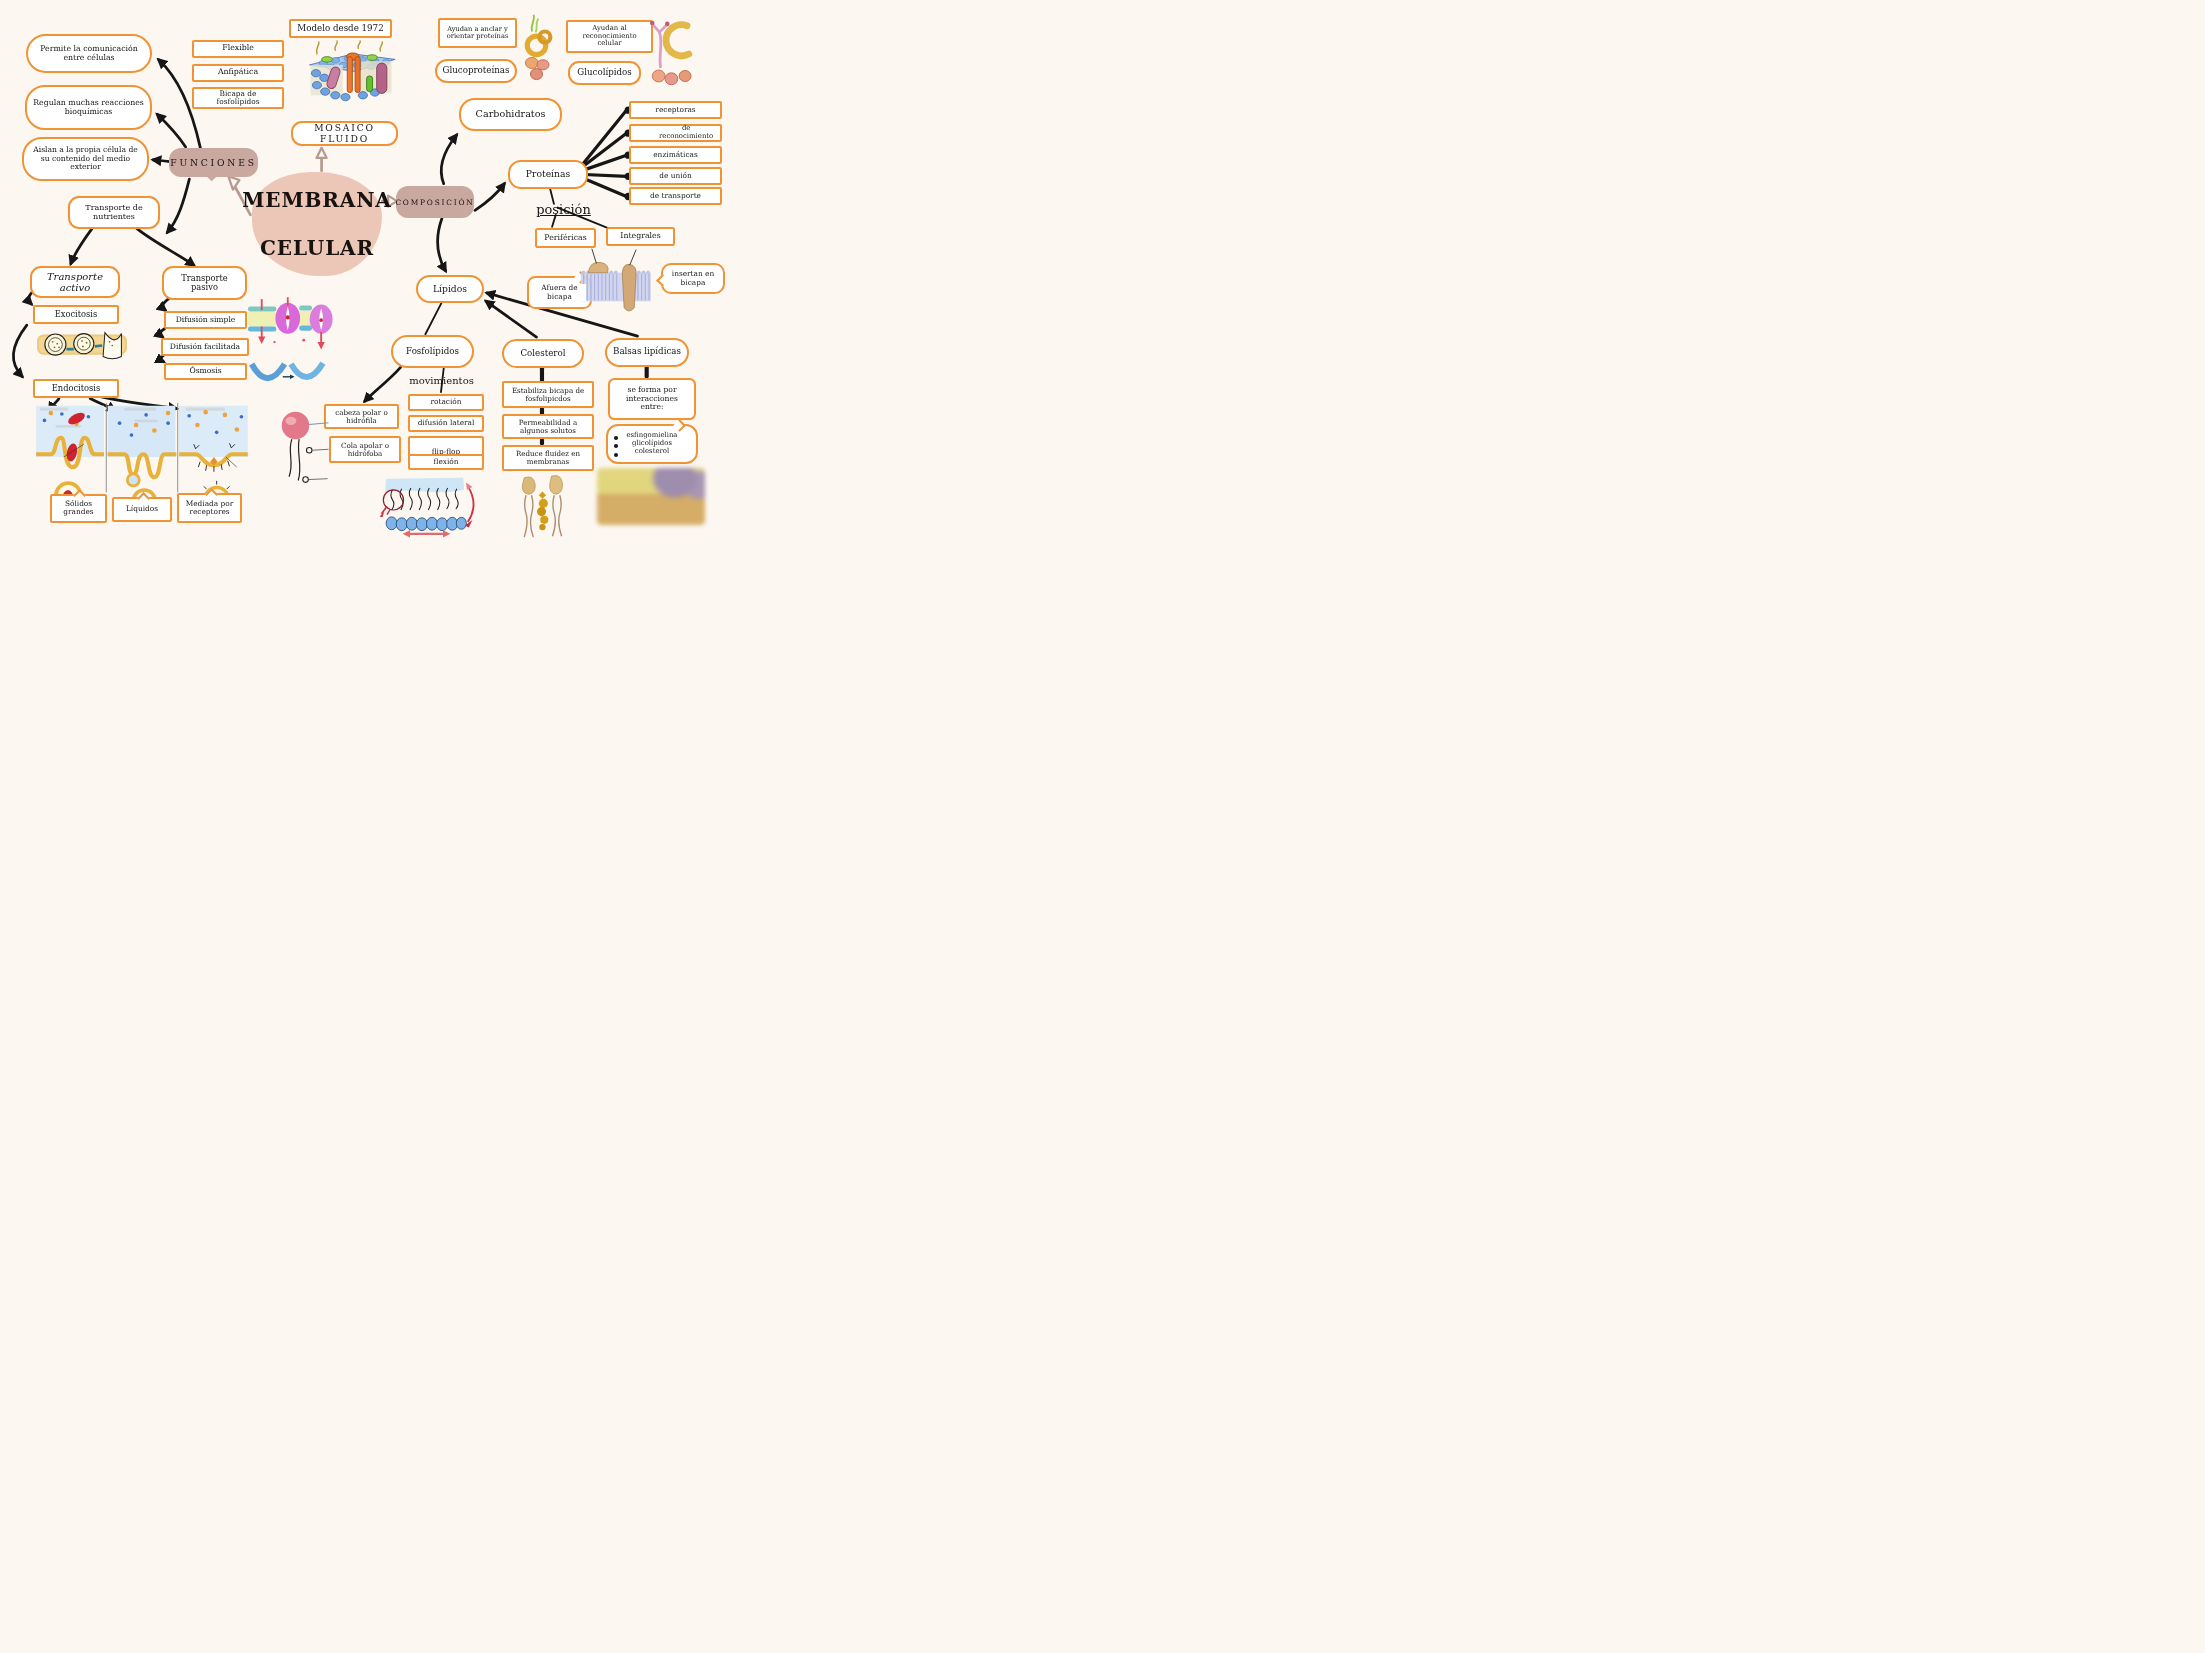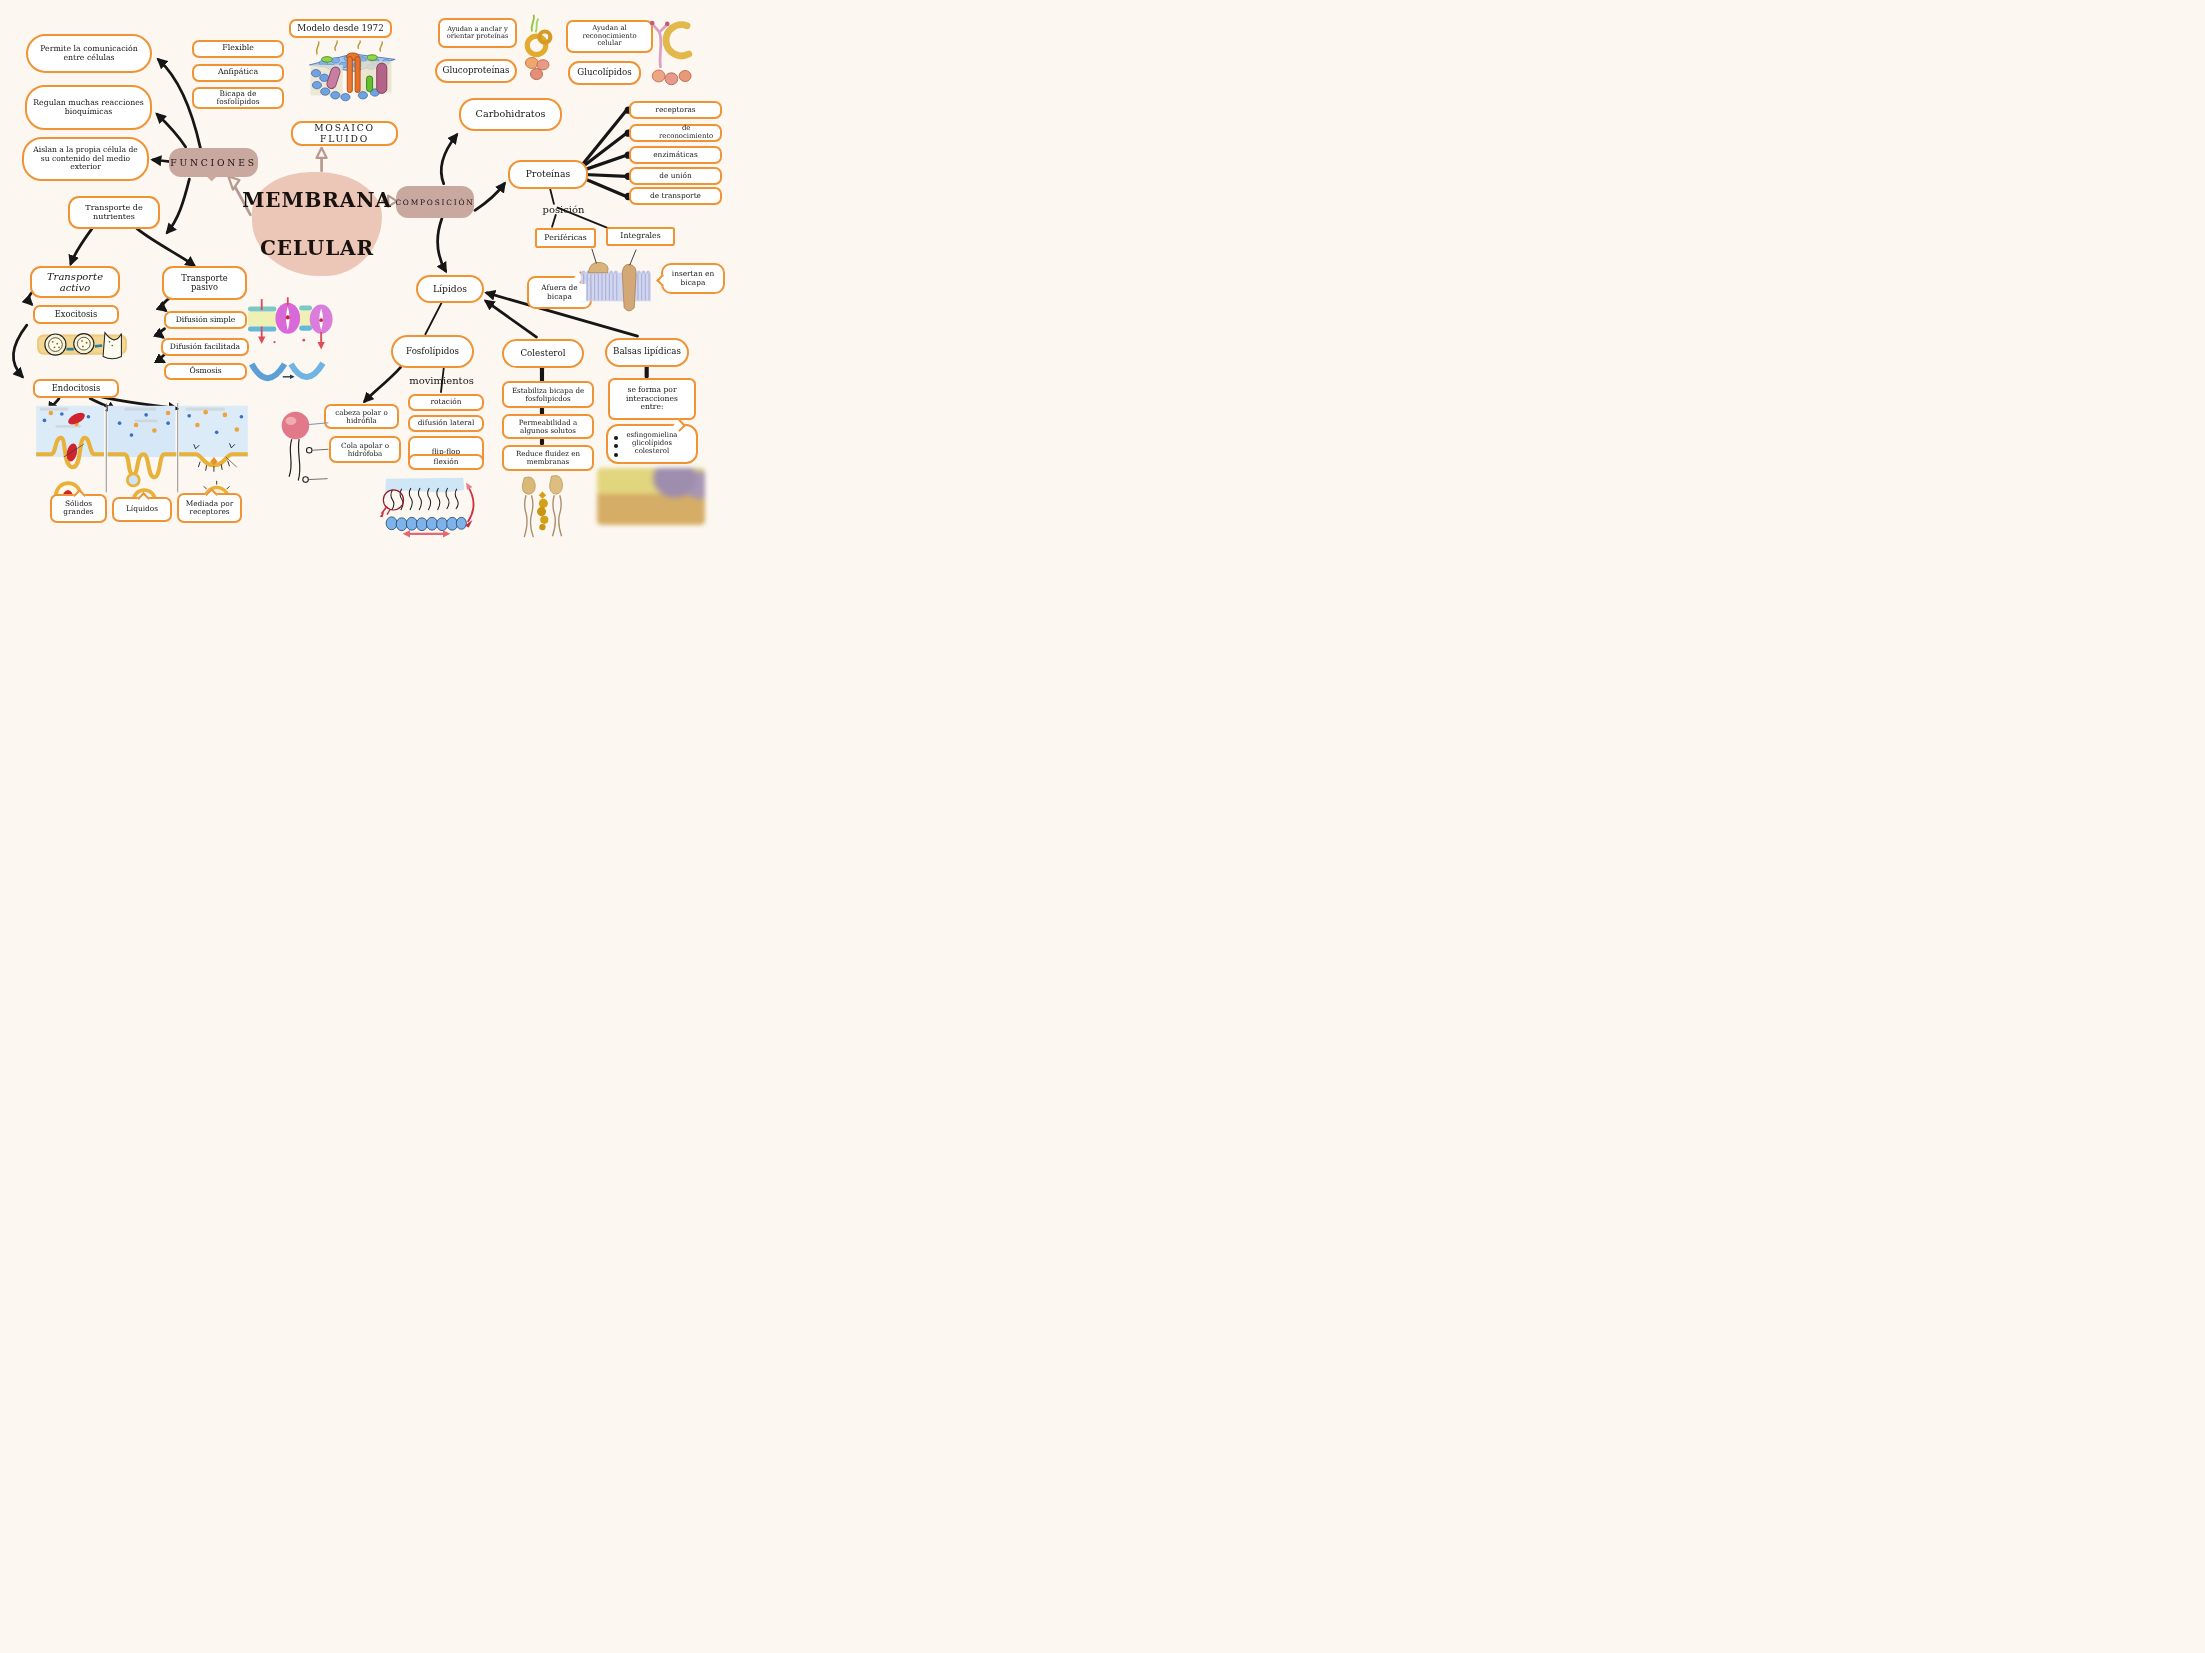--- a/index.html
+++ b/index.html
@@ -3,21 +3,21 @@
 <meta charset="utf-8">
 <style>
   html,body { margin:0; padding:0; background:#fcf7f1; }
   #stage { position:relative; width:735px; height:551px; background:#fcf7f1;
            font-family:"DejaVu Serif", serif; color:#161616; overflow:hidden; }
   .node { position:absolute; box-sizing:border-box; background:#ffffff;
           border:2.3px solid #ef9334; display:flex; align-items:center; justify-content:center;
           text-align:center; line-height:1.12; padding:1.8px 3.7px; }
   .pill  { border-radius:20px; }
   .rrect { border-radius:11px; }
-  .rect  { border-radius:7px;text-align:center; }
+  .rect  { border-radius:2px;text-align:center; }
   .b6 { border-width:2.8px; }
   .hub { position:absolute; box-sizing:border-box; background:#c9a8a0; border:none; border-radius:12px;
          display:flex; align-items:center; justify-content:center; color:#191114;
          letter-spacing:2.8px; font-size:9.2px; }
   .blob { position:absolute; background:#ecc6b7; display:flex; flex-direction:column;
           align-items:center; justify-content:center;
           border-radius:48% 52% 46% 54% / 40% 44% 60% 56%;gap:24px; }
   .blob .t { font-weight:bold; font-size:20px; letter-spacing:0.9px; color:#17120f; }
   .lbl { position:absolute; display:flex; align-items:center; justify-content:center;
          text-align:center; font-size:6.9px; }
@@ -242,21 +242,21 @@
   <div class="node rect" style="left:629px;top:146px;width:93px;height:18.4px;font-size:7.4px;">
     <span>enzimáticas</span>
     </div>
   <div class="node rect" style="left:629px;top:167px;width:93px;height:18.4px;font-size:7.4px;">
     <span>de unión</span>
     </div>
   <div class="node rect" style="left:629px;top:187px;width:93px;height:18.4px;font-size:7.4px;">
     <span>de transporte</span>
     </div>
 
-  <div class="lbl" style="left:543px;top:204px;width:41px;height:10px;font-size:10px;">
+  <div class="lbl" style="left:543px;top:204px;width:41px;height:10px;font-size:13px;text-decoration:underline;">
     <span>posición</span>
     </div>
 
   <div class="node b6" style="left:535px;top:228px;width:61px;height:20px;font-size:7.8px;border-radius:2.8px;">
     <span>Periféricas</span>
     </div>
   <div class="node" style="left:606px;top:227px;width:69px;height:19.3px;font-size:7.8px;border-radius:2.8px;">
     <span>Integrales</span>
     </div>
 

